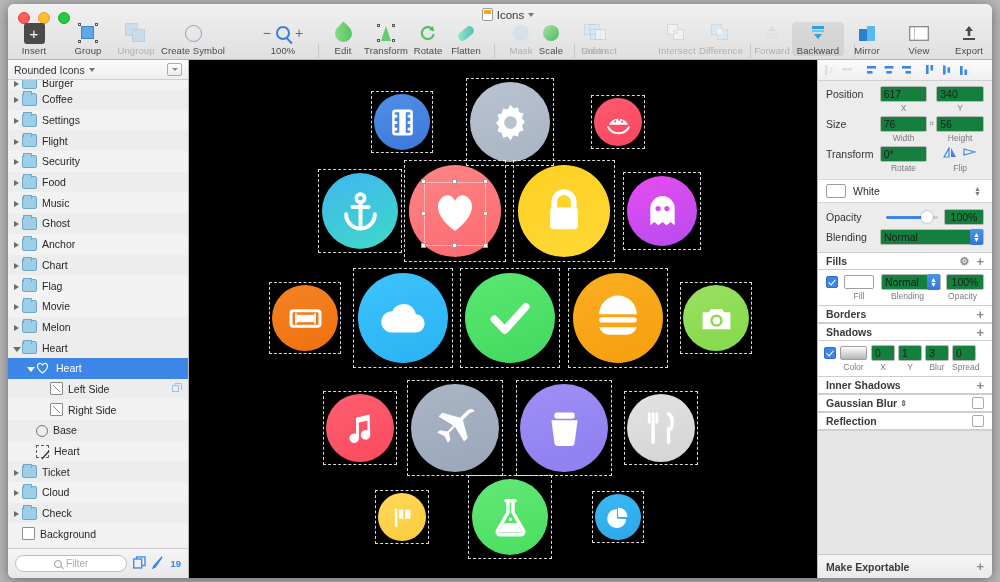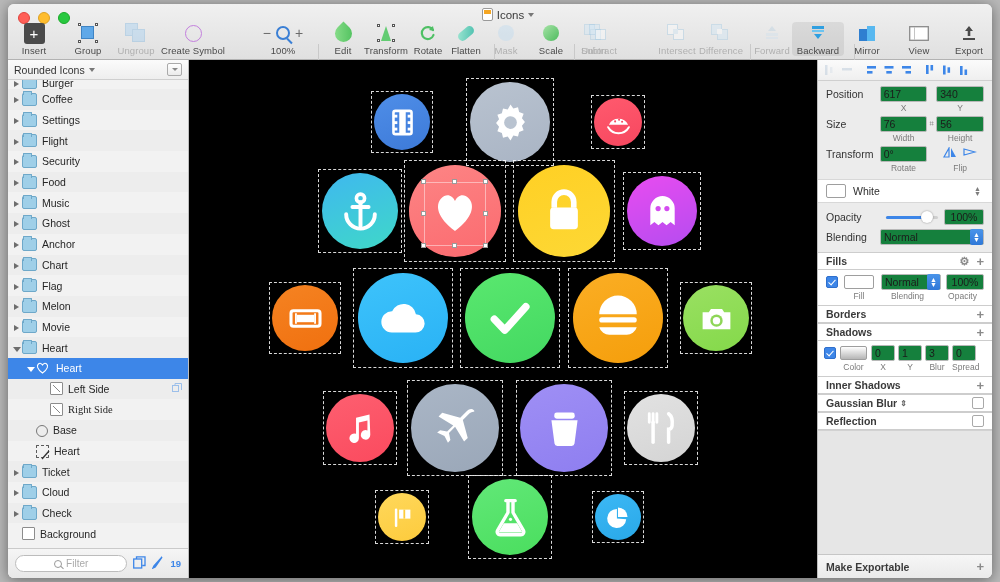--- a/index.html
+++ b/index.html
@@ -244,21 +244,21 @@
 
       <div class="tbi" style="left:436px;width:44px">
         <div class="ic">
             <div class="pill"></div>
           </div>
         <div class="lb">Flatten</div>
       </div>
 
       <div class="sep" style="left:486px"></div>
 
-      <div class="tbi dim" style="left:479px;width:38px">
+      <div class="tbi dim" style="left:494px;width:38px">
         <div class="ic">
             <div class="dotc"></div>
           </div>
         <div class="lb">Mask</div>
       </div>
 
       <div class="tbi" style="left:524px;width:38px">
         <div class="ic">
             <div class="dotg"></div>
           </div>
@@ -430,29 +430,29 @@
           <div class="row alt" style="padding-left: 4px;">
             <span class="tw"><span class="tri"></span></span>
             <span class="lico folder"></span>
             <span class="lbl">Chart</span>
           </div>
           <div class="row" style="padding-left: 4px;">
             <span class="tw"><span class="tri"></span></span>
             <span class="lico folder"></span>
             <span class="lbl">Flag</span>
           </div>
+          <div class="row" style="padding-left: 4px;">
+            <span class="tw"><span class="tri"></span></span>
+            <span class="lico folder"></span>
+            <span class="lbl">Movie</span>
+          </div>
           <div class="row alt" style="padding-left: 4px;">
             <span class="tw"><span class="tri"></span></span>
             <span class="lico folder"></span>
             <span class="lbl">Melon</span>
-          </div>
-          <div class="row" style="padding-left: 4px;">
-            <span class="tw"><span class="tri"></span></span>
-            <span class="lico folder"></span>
-            <span class="lbl">Movie</span>
           </div>
           <div class="row alt" style="padding-left: 4px;">
             <span class="tw"><span class="tri open"></span></span>
             <span class="lico folder"></span>
             <span class="lbl">Heart</span>
           </div>
           <div class="row sel" style="padding-left: 18px;">
             <span class="tw"><span class="tri open"></span></span>
             <span class="lico"><svg width="13" height="12" viewBox="0 0 13 12">
                 <path d="M6.5 11 C1 7 0.6 3.6 2.4 2 C4 0.6 5.7 1.6 6.5 3 C7.3 1.6 9 0.6 10.6 2 C12.4 3.6 12 7 6.5 11 Z" fill="none" stroke="#fff" stroke-width="1.1"></path>
@@ -465,21 +465,21 @@
               <svg width="11" height="11" viewBox="0 0 11 11" style="position:absolute;left:0;top:0">
                 <path d="M2 2 L9 9" stroke="#888" stroke-width="1"></path>
               </svg>
             </span>
             <span class="lbl">Left Side</span>
             <span class="rightmark"><svg width="10" height="10" viewBox="0 0 10 10">
                 <rect x="0.5" y="2.5" width="6" height="6" fill="none" stroke="#5b9ae8" stroke-width="1"></rect>
                 <path d="M3 2.5 V0.5 H9.5 V7" fill="none" stroke="#5b9ae8" stroke-width="1"></path>
               </svg></span>
           </div>
-          <div class="row" style="padding-left: 32px; font-family: Liberation Serif, serif;">
+          <div class="row" style="padding-left: 32px;">
             <span class="tw"></span>
             <span class="lico shp">
               <svg width="11" height="11" viewBox="0 0 11 11" style="position:absolute;left:0;top:0">
                 <path d="M2 2 L9 9" stroke="#888" stroke-width="1"></path>
               </svg>
             </span>
             <span class="lbl">Right Side</span>
           </div>
           <div class="row alt" style="padding-left: 18px;">
             <span class="tw"></span>

